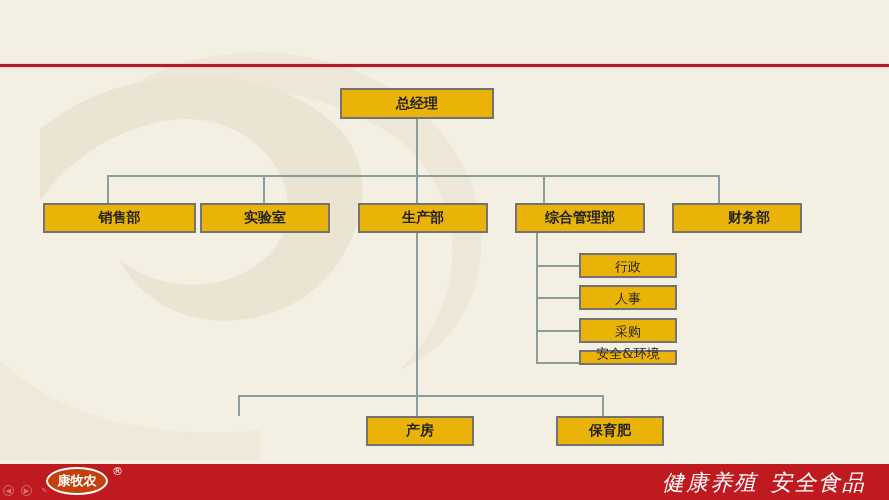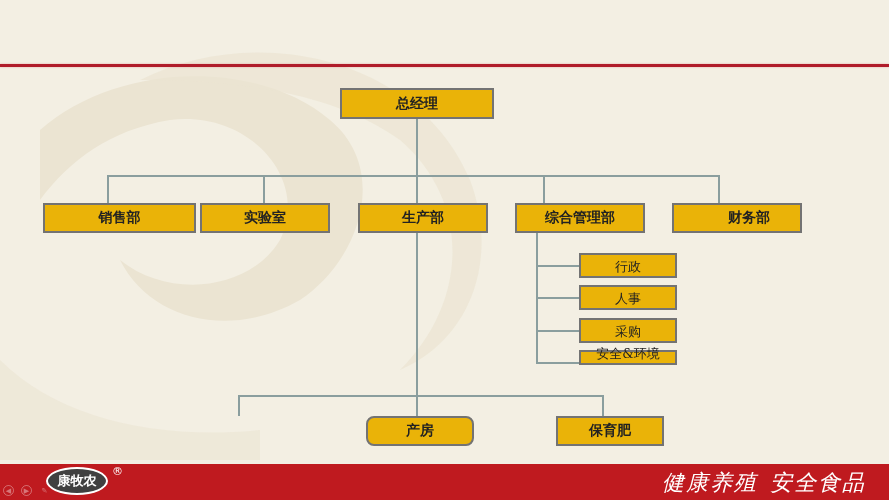--- a/index.html
+++ b/index.html
@@ -9,21 +9,21 @@
   .rule{position:absolute;left:0;top:64px;width:889px;height:3px;background:#b01c2a;
         box-shadow:0 0 2px #e5a0a0;}
   .box{position:absolute;box-sizing:border-box;background:#eab308;border:2px solid #737373;
        display:flex;align-items:center;justify-content:center;font-size:14px;color:#222;
        font-weight:600;cursor:pointer;}
   .sub{font-size:13px;font-weight:500;align-items:flex-end;}
   .line{position:absolute;background:#8a9e9e;}
   .footer{position:absolute;left:0;top:464px;width:889px;height:36px;background:#bf1a1f;}
   .logo{position:absolute;left:46px;top:467px;width:62px;height:28px;border:2px solid #fff;
         border-radius:50%;box-sizing:border-box;color:#fff;font-weight:bold;font-size:13px;
-        display:flex;align-items:center;justify-content:center;background:#404040;}
+        display:flex;align-items:center;justify-content:center;background:#c2410c;}
   .reg{position:absolute;left:112px;top:465px;color:#fff;font-size:11px;font-family:"DejaVu Sans",sans-serif;}
   .slogan{position:absolute;top:468px;color:#fff;font-size:22px;font-style:italic;
           letter-spacing:2px;font-family:Liberation Serif, serif;}
   .nav{position:absolute;top:485px;width:11px;height:11px;border:1px solid rgba(255,255,255,.35);
        border-radius:50%;box-sizing:border-box;color:rgba(255,255,255,.4);font-size:7px;
        display:flex;align-items:center;justify-content:center;font-family:"DejaVu Sans",sans-serif;}
 </style>
 </head>
 <body>
 
@@ -79,21 +79,21 @@
 <div class="box sub" style="left:579px;top:318px;width:98px;height:25px;">
   <span>采购</span>
 </div>
 <div class="box sub" style="left:579px;top:350px;width:98px;height:15px;">
   <span>安全&amp;环境</span>
 </div>
 
 <div class="box" style="left:185px;top:416px;width:108px;height:30px;margin-top:48px;">
   <span>配怀</span>
 </div>
-<div class="box" style="left:366px;top:416px;width:108px;height:30px;border-radius:8px;">
+<div class="box" style="left:366px;top:416px;width:108px;height:30px;">
   <span>产房</span>
 </div>
 <div class="box" style="left:548px;top:416px;width:108px;height:30px;margin-left:8px;">
   <span>保育肥</span>
 </div>
 
 <div class="footer"></div>
 <div class="nav" style="left:3px;">◀</div>
 <div class="nav" style="left:21px;">▶</div>
 <div class="nav" style="left:39px;border:none;">✎</div>

